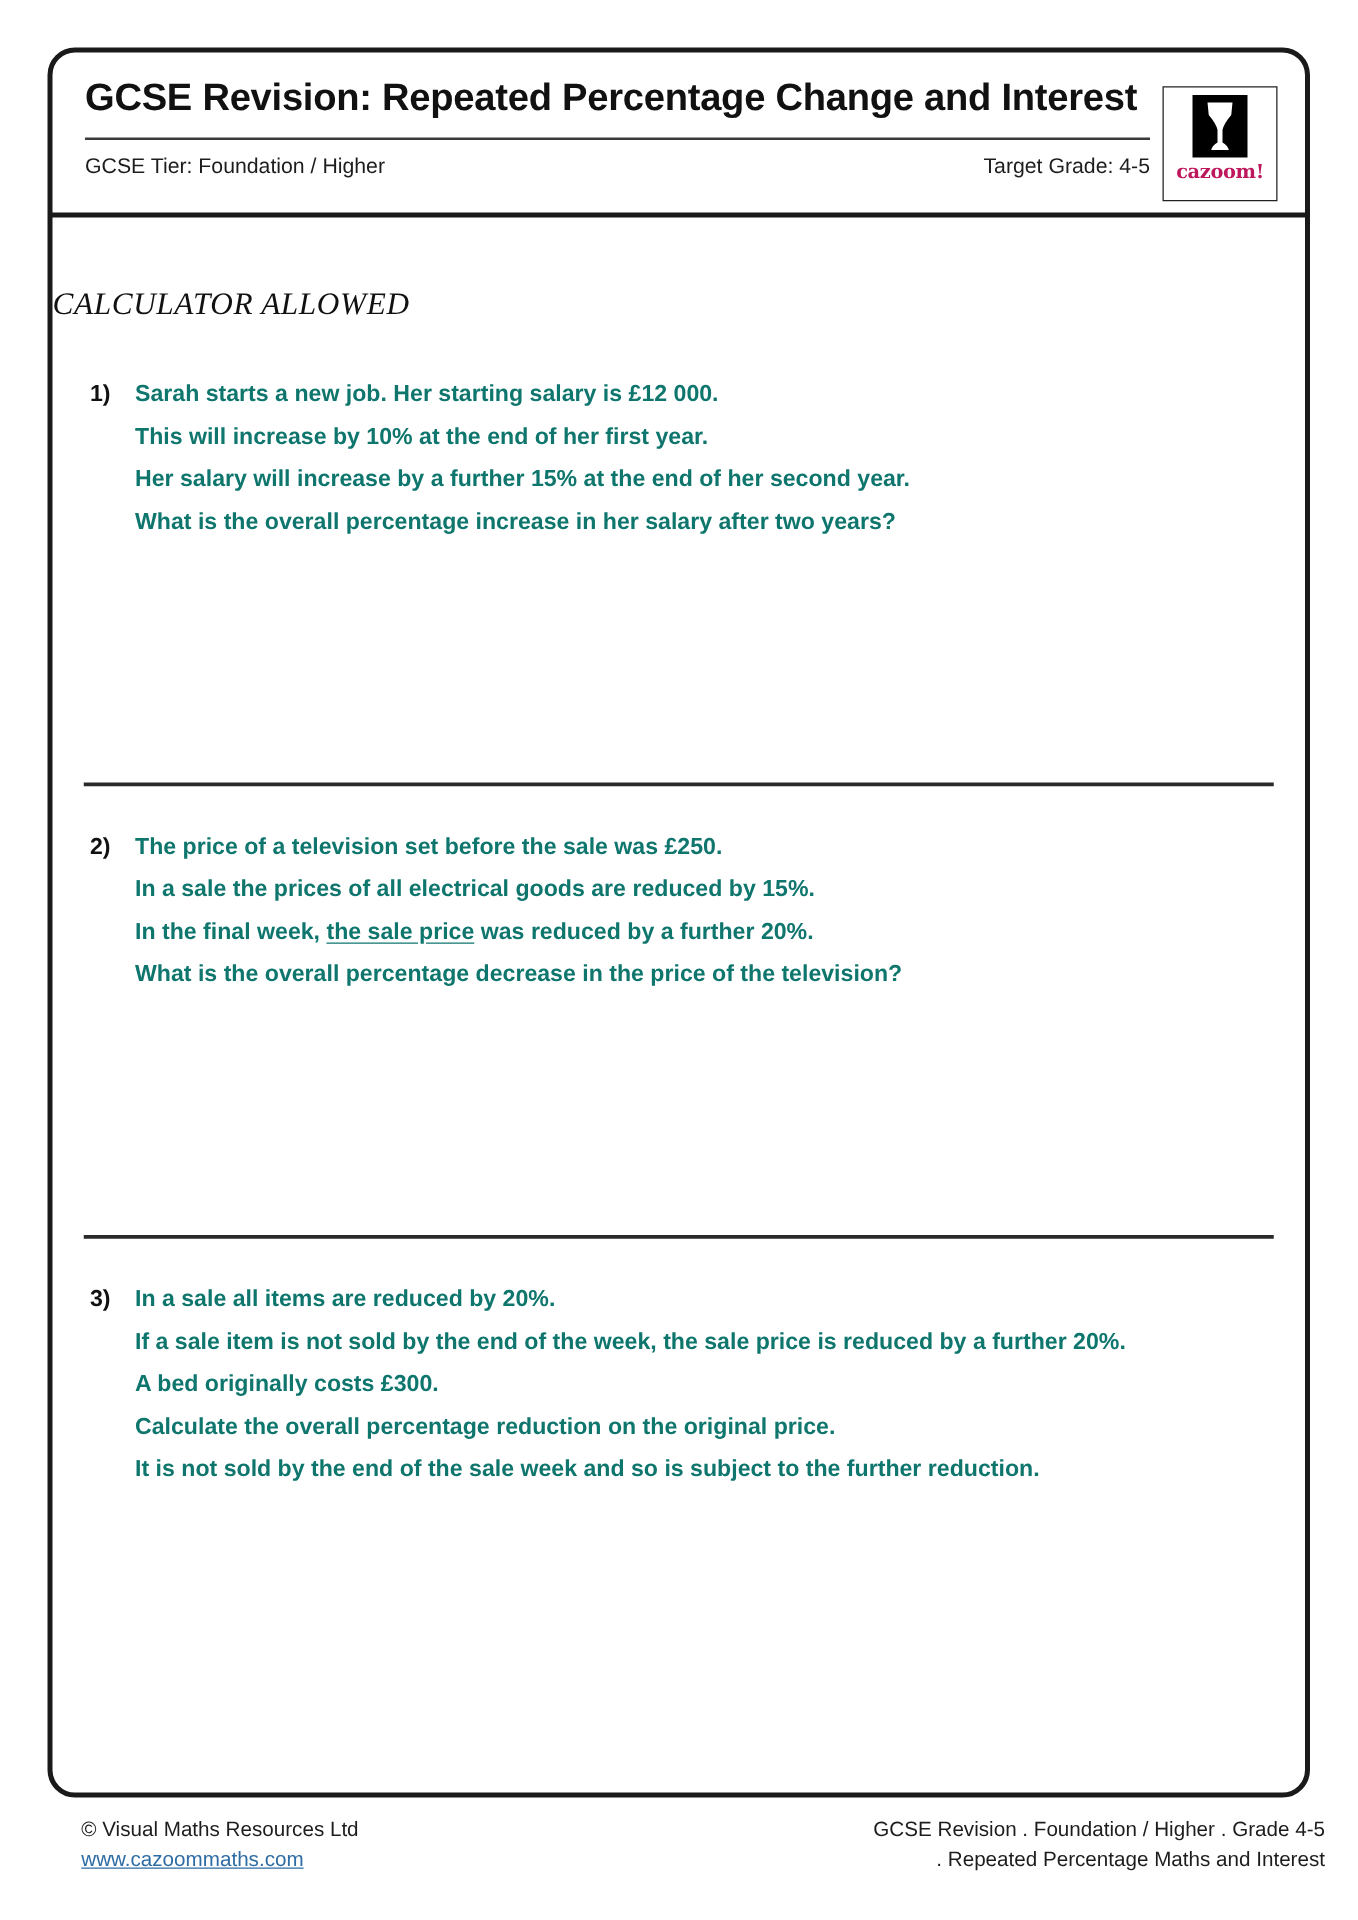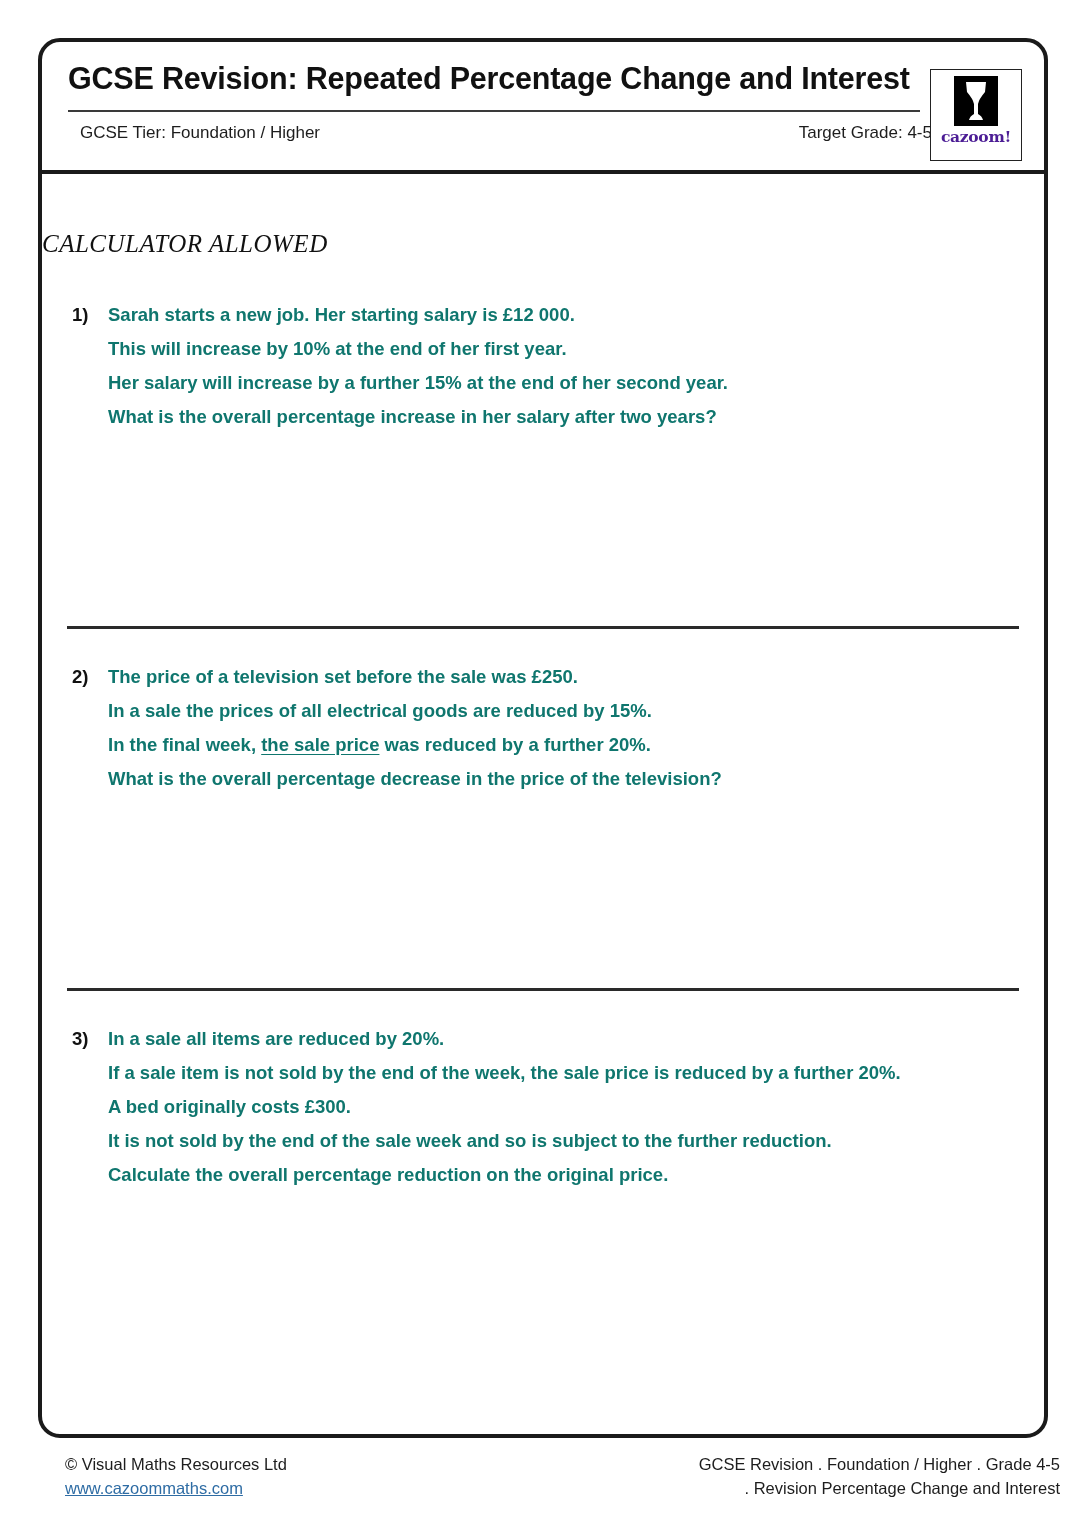--- a/index.html
+++ b/index.html
@@ -65,21 +65,20 @@
   .title-rule {
     margin-top: 14px;
     border-top: 2px solid #3a3a3a;
     width: 852px;
   }
   .meta-row {
     position: relative;
     margin-top: 11px;
     width: 852px;
     height: 26px;
-    margin-left: 12px;
   }
   .meta-left {
     position: absolute;
     left: 0;
     top: 0;
     font-size: 17px;
     color: #1d1d1d;
     white-space: nowrap;
   }
   .meta-right {
@@ -115,21 +114,21 @@
     align-items: center;
     justify-content: center;
   }
   .logo-mark svg { display: block; }
   .logo-word {
     margin-top: 3px;
     font-family: "DejaVu Serif", serif;
     font-weight: bold;
     font-size: 15.5px;
     letter-spacing: -0.3px;
-    color: #4c1d95;
+    color: #be185d;
     line-height: 1;
   }
 
   
   .header-divider {
     position: absolute;
     left: -1px;
     right: -1px;
     top: 128px;
     height: 0;
@@ -285,32 +284,32 @@
     </div>
     <div class="q-separator"></div>
 
     <div class="question" style="margin-top:31px;">
       <div class="q-row">
         <div class="q-num">3)</div>
         <div class="q-lines">
           <div class="q-line">In a sale all items are reduced by 20%.</div>
           <div class="q-line">If a sale item is not sold by the end of the week, the sale price is reduced by a further 20%.</div>
           <div class="q-line">A bed originally costs £300.</div>
+          <div class="q-line">Calculate the overall percentage reduction on the original price.</div>
           <div class="q-line">It is not sold by the end of the sale week and so is subject to the further reduction.</div>
-          <div class="q-line">Calculate the overall percentage reduction on the original price.</div>
         </div>
       </div>
       <div class="work-space" style="height:200px;"></div>
     </div>
   </div>
 
 </div>
 
 <div class="footer">
   <div class="footer-left">
     <div>© Visual Maths Resources Ltd</div>
     <a class="footer-url" href="#">www.cazoommaths.com</a>
   </div>
   <div class="footer-right">
     <div>GCSE Revision   .   Foundation / Higher   .   Grade 4-5</div>
-    <div>.   Revision Percentage Change and Interest</div>
+    <div>.   Repeated Percentage Maths and Interest</div>
   </div>
 </div>
 
 </body></html>

